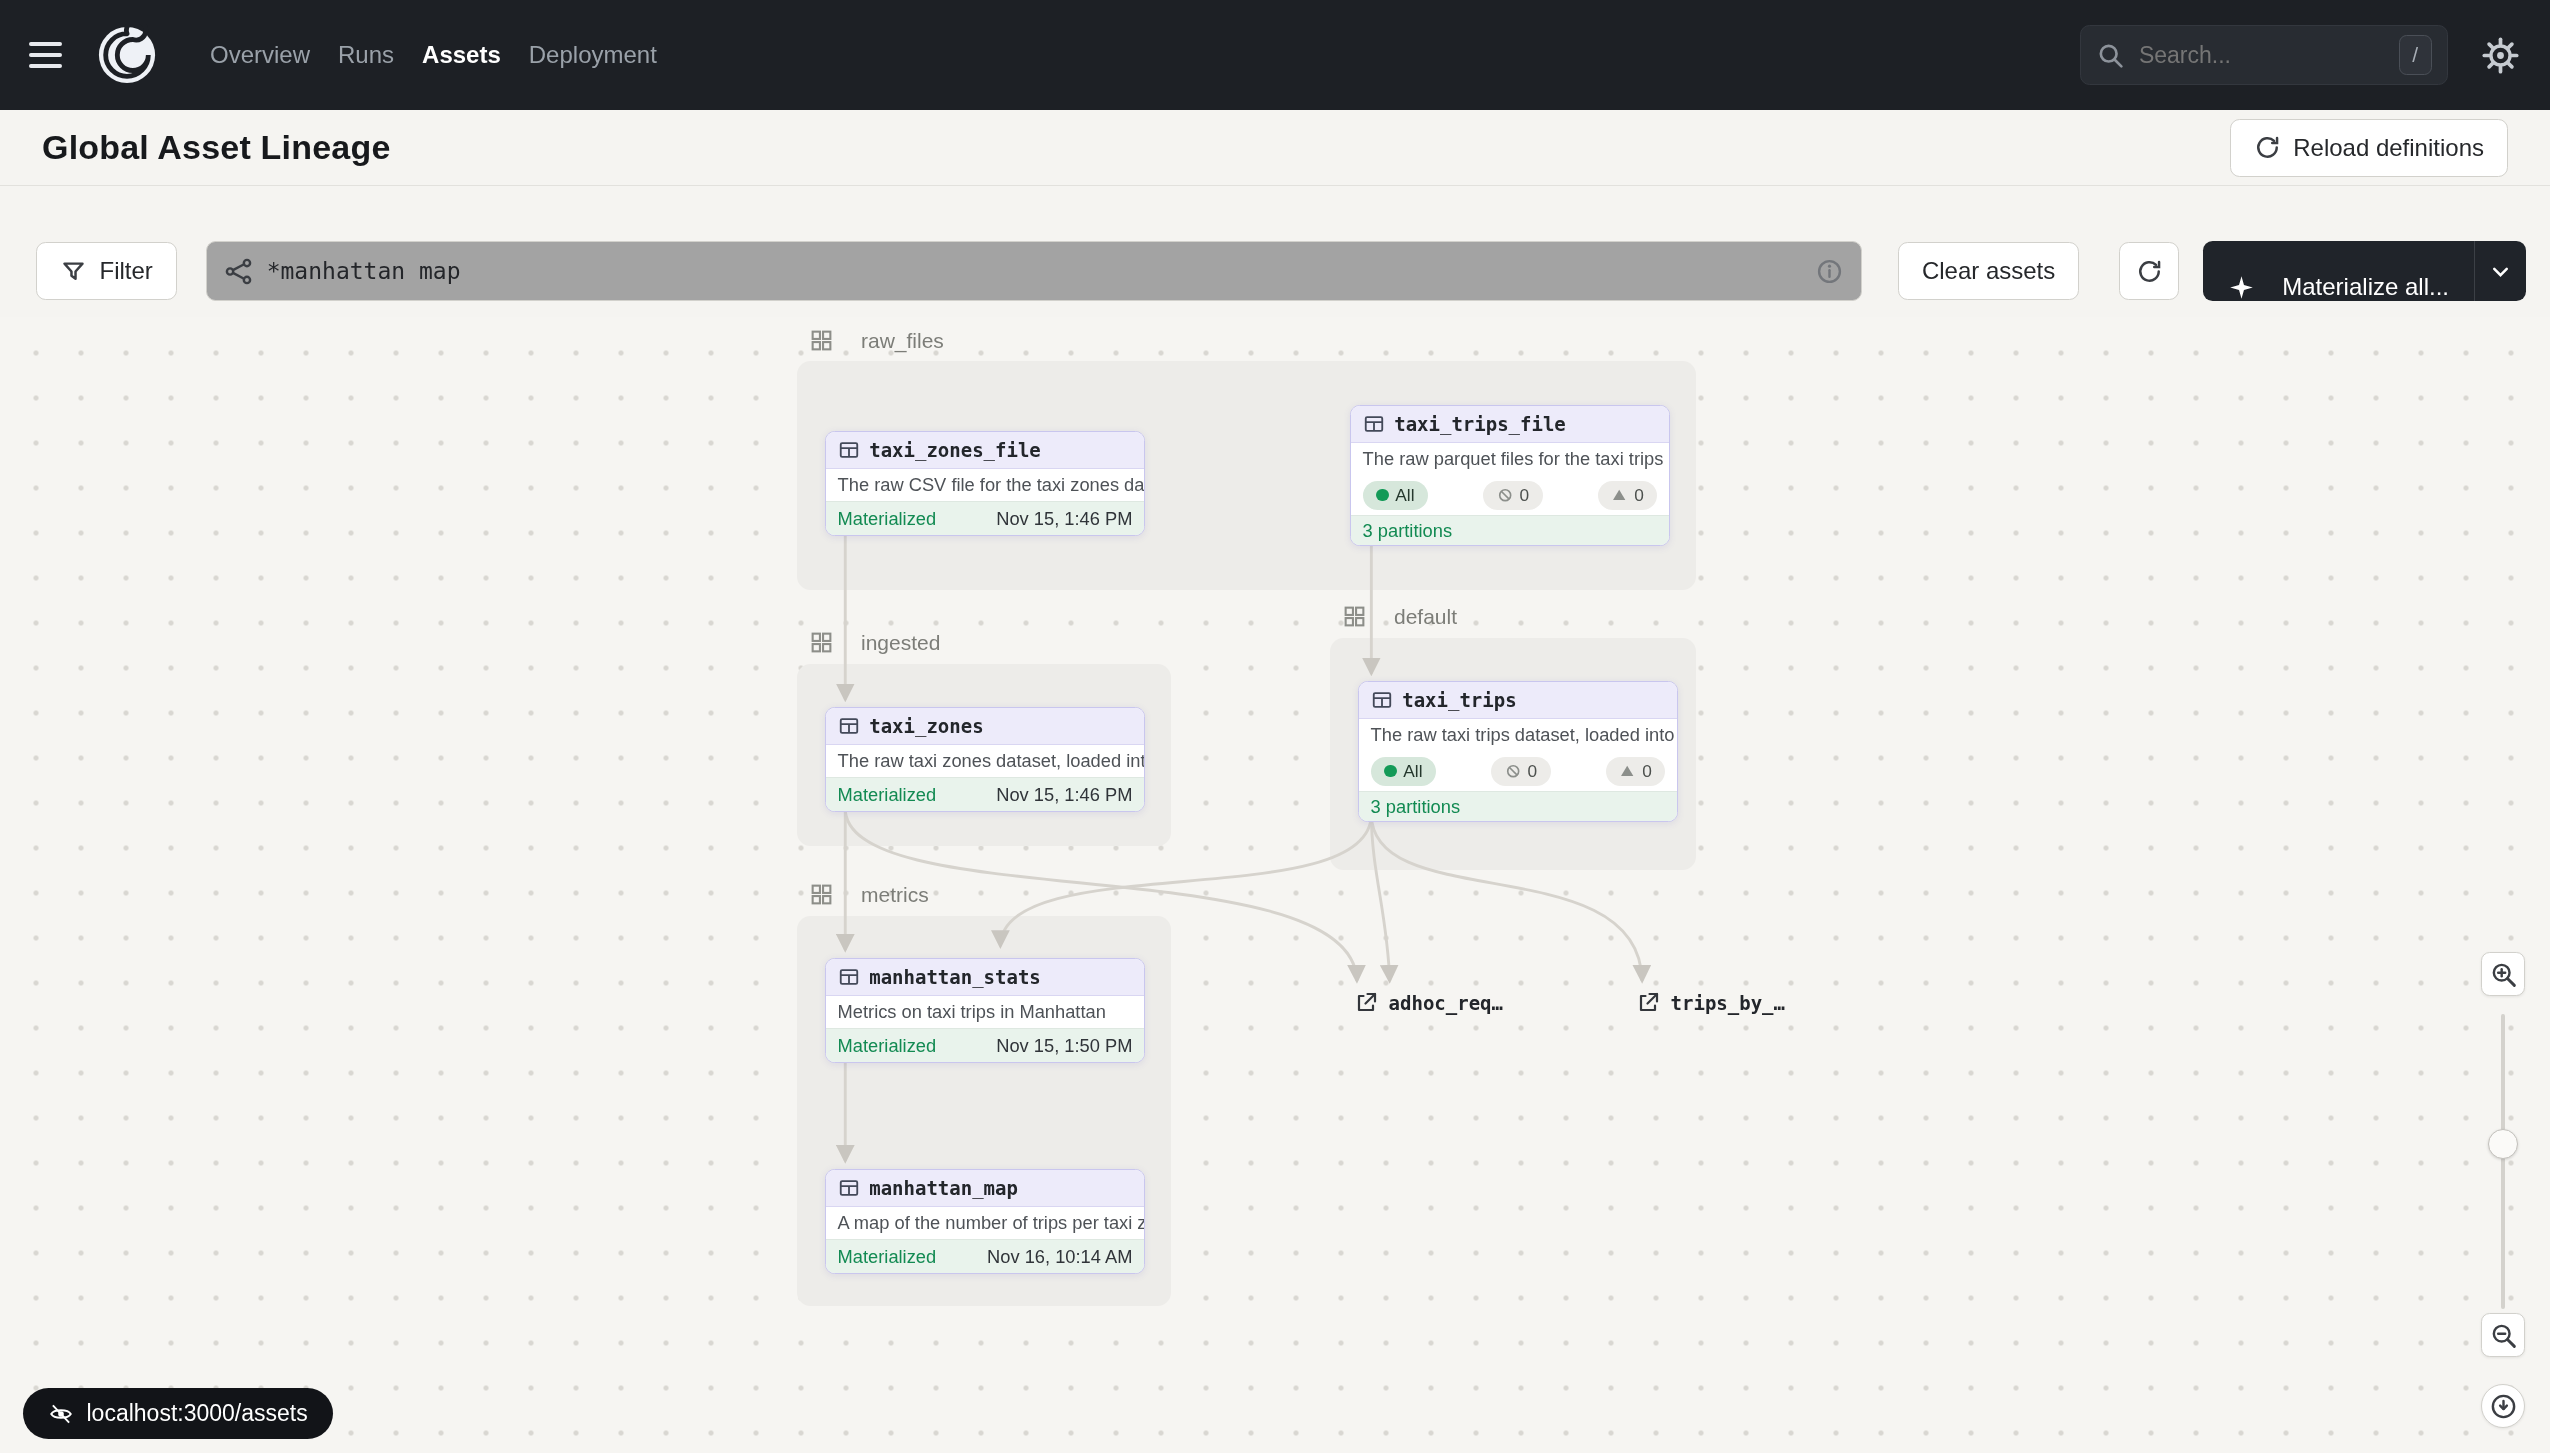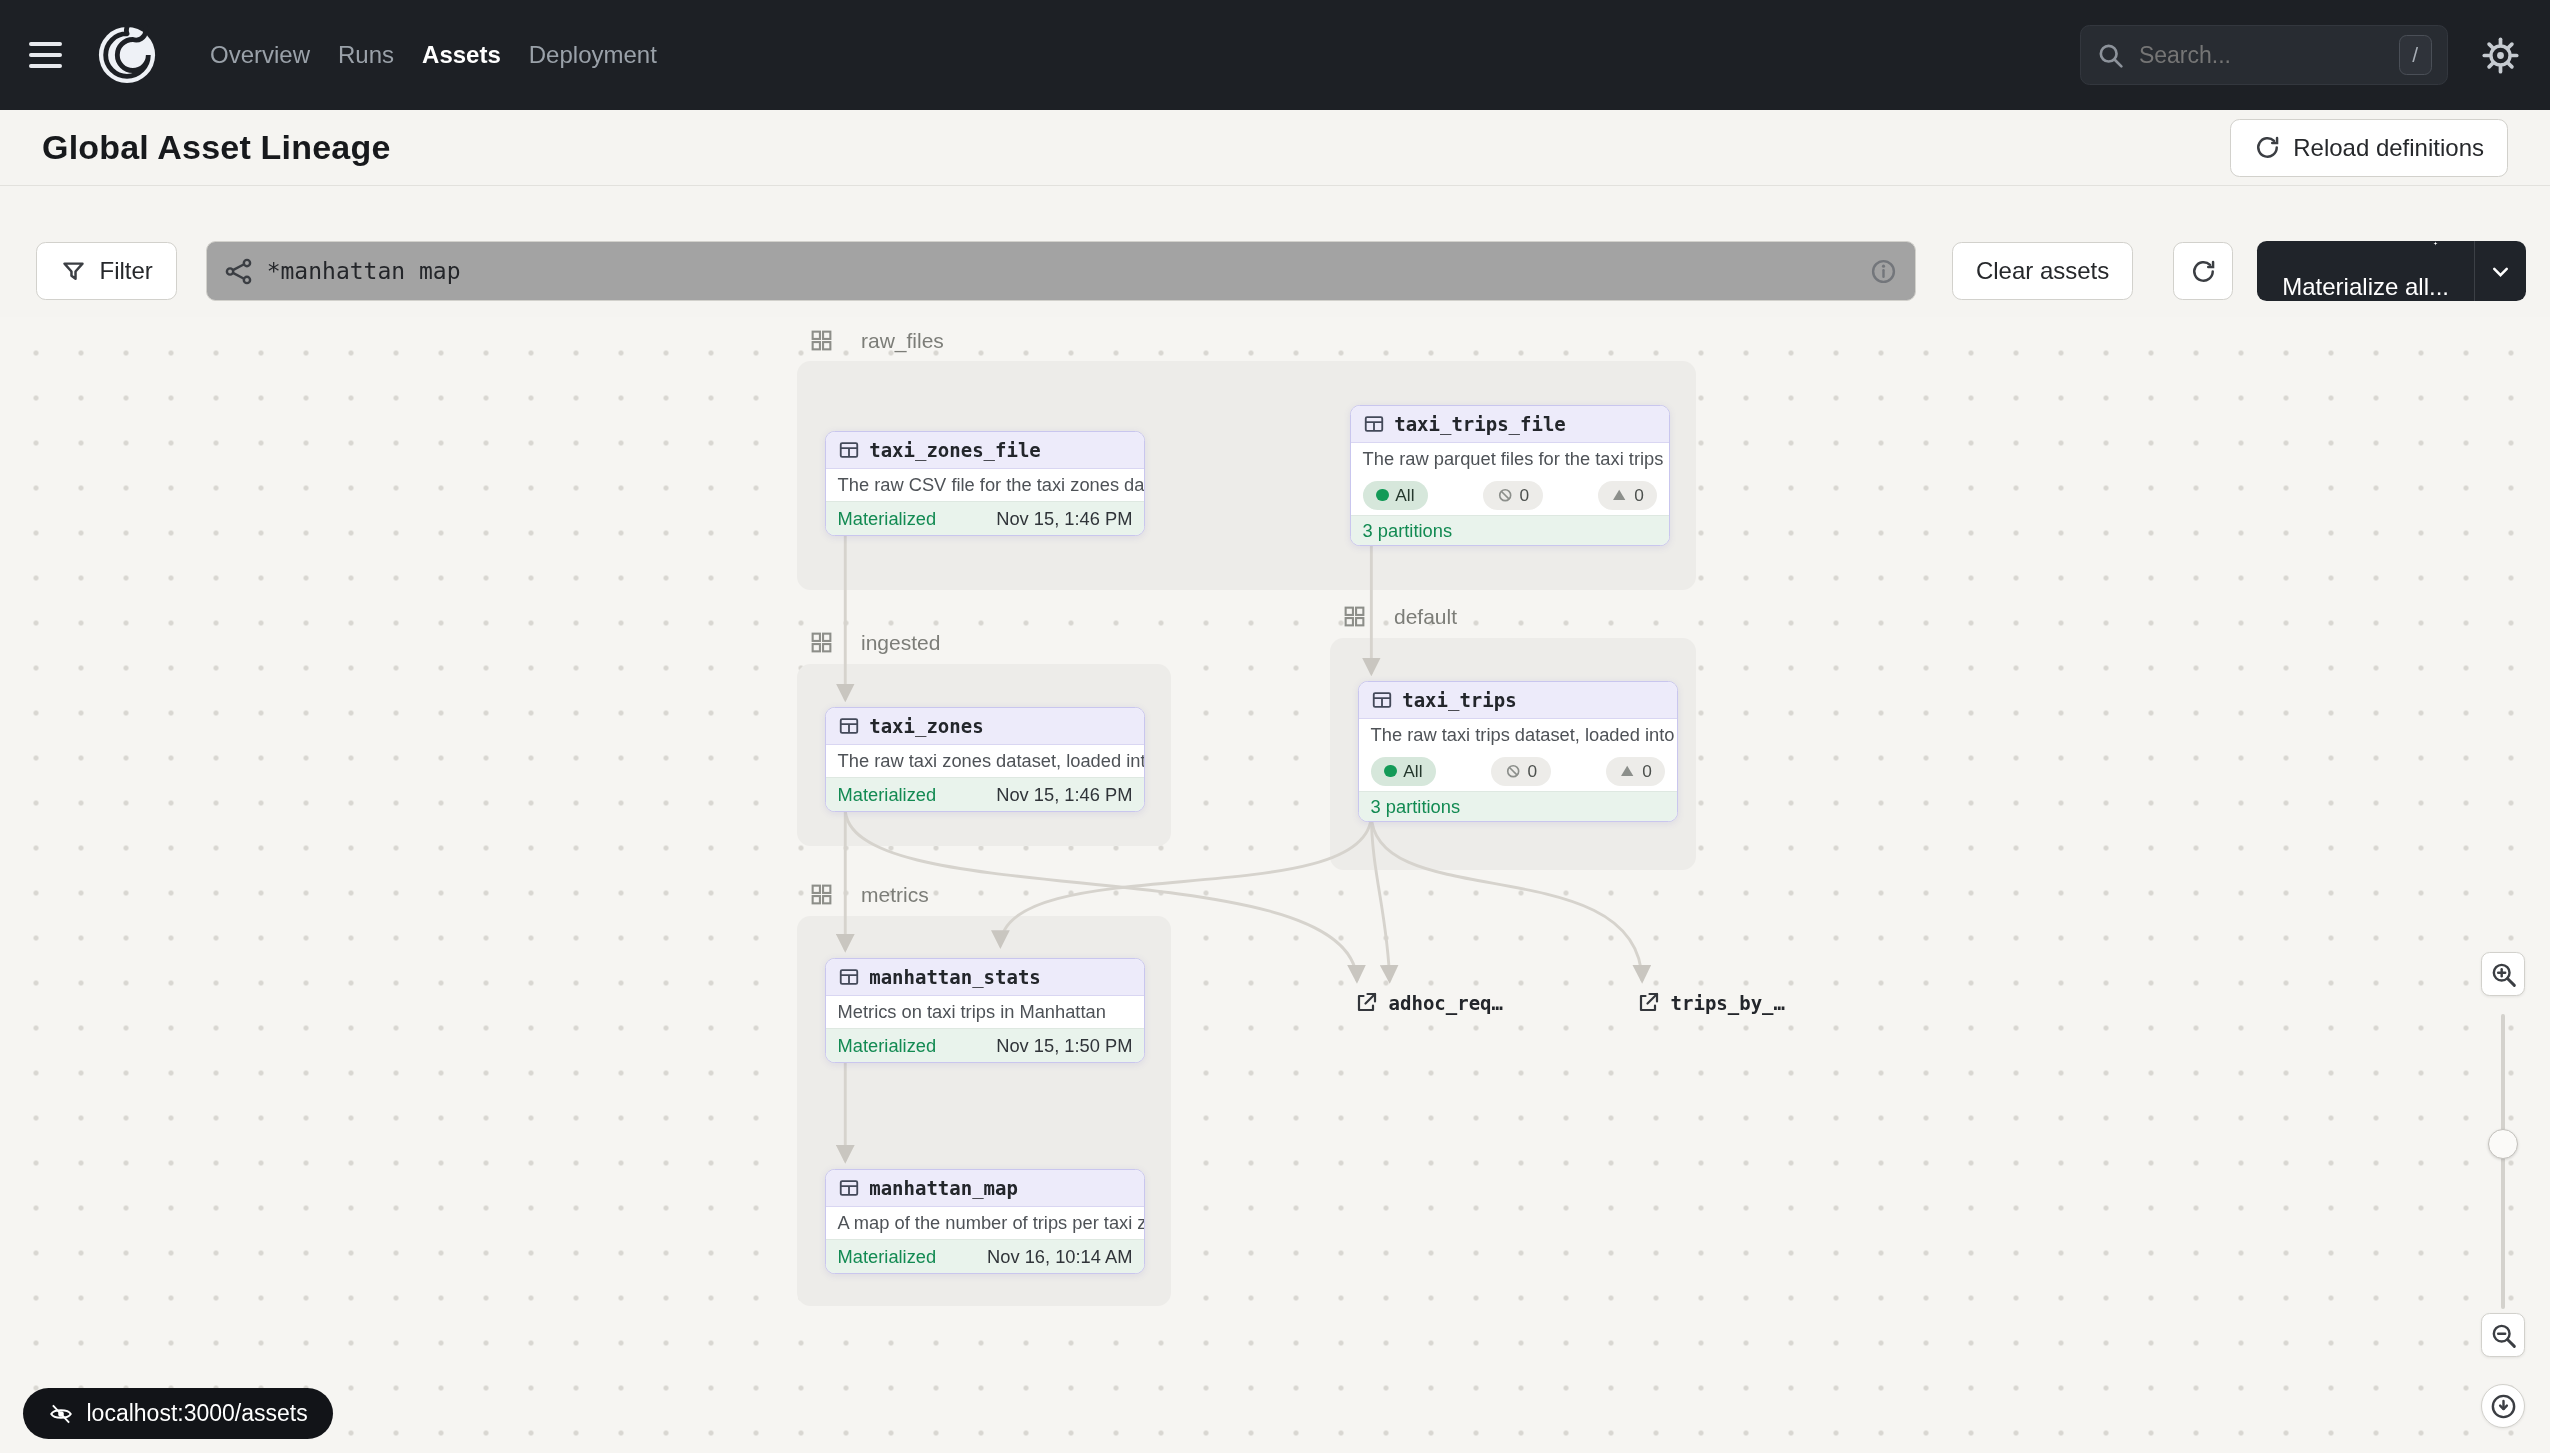--- a/index.html
+++ b/index.html
@@ -38,21 +38,21 @@
   
   .toolbar { position:absolute; top:241px; left:36px; right:24px; height:60px; display:flex; align-items:center; z-index:40; }
   .query-input-wrap { flex:1; height:60px; background:#a3a3a3; border:1px solid #d2d1cc; border-radius:9.6px;
                       display:flex; align-items:center; gap:13.5px; padding:0 17.3px; margin-left:29px; }
   .query-input-wrap .lead-icon { width:29px; height:29px; color:#3b3e43; flex:none; }
   .query-input { flex:1; border:none; outline:none; font-family:"DejaVu Sans Mono", monospace; font-size:23px; color:#24262a; min-width:0; background:transparent; }
   .info-icon { width:29px; height:29px; color:#73767b; flex:none; }
   .clear-btn { margin-left:36px; }
   .refresh-btn { margin-left:40px; width:60px; padding:0; justify-content:center; }
   .materialize-split { margin-left:24px; display:flex; height:60px; background:#20242a; border-radius:9.6px; overflow:hidden; }
-  .materialize-main { display:flex; align-items:flex-end; gap:27px; padding:0 25px; color:#ffffff; font-size:24px; cursor:pointer;flex-direction:column; }
+  .materialize-main { display:flex; align-items:flex-end; gap:27px; padding:0 25px; color:#ffffff; font-size:24px; cursor:pointer; }
   .materialize-main svg { width:27px; height:27px; }
   .materialize-caret { width:52px; display:flex; align-items:center; justify-content:center; border-left:1px solid #3c4046; cursor:pointer; }
   .materialize-caret svg { width:25px; height:25px; color:#ffffff; }
 
   
   .canvas { position:absolute; top:317px; left:0; right:0; bottom:0; background-color:#f6f5f2;
             background-image:radial-gradient(circle, #d9d7d2 2.5px, transparent 2.6px);
             background-size:45px 45px; background-position:13.5px 13.5px; z-index:1; }
   .group { position:absolute; background:#edecE9; background:#edece9; border-radius:13.5px; z-index:2; }
   .group-label { position:absolute; display:flex; align-items:center; gap:27px; z-index:3;

